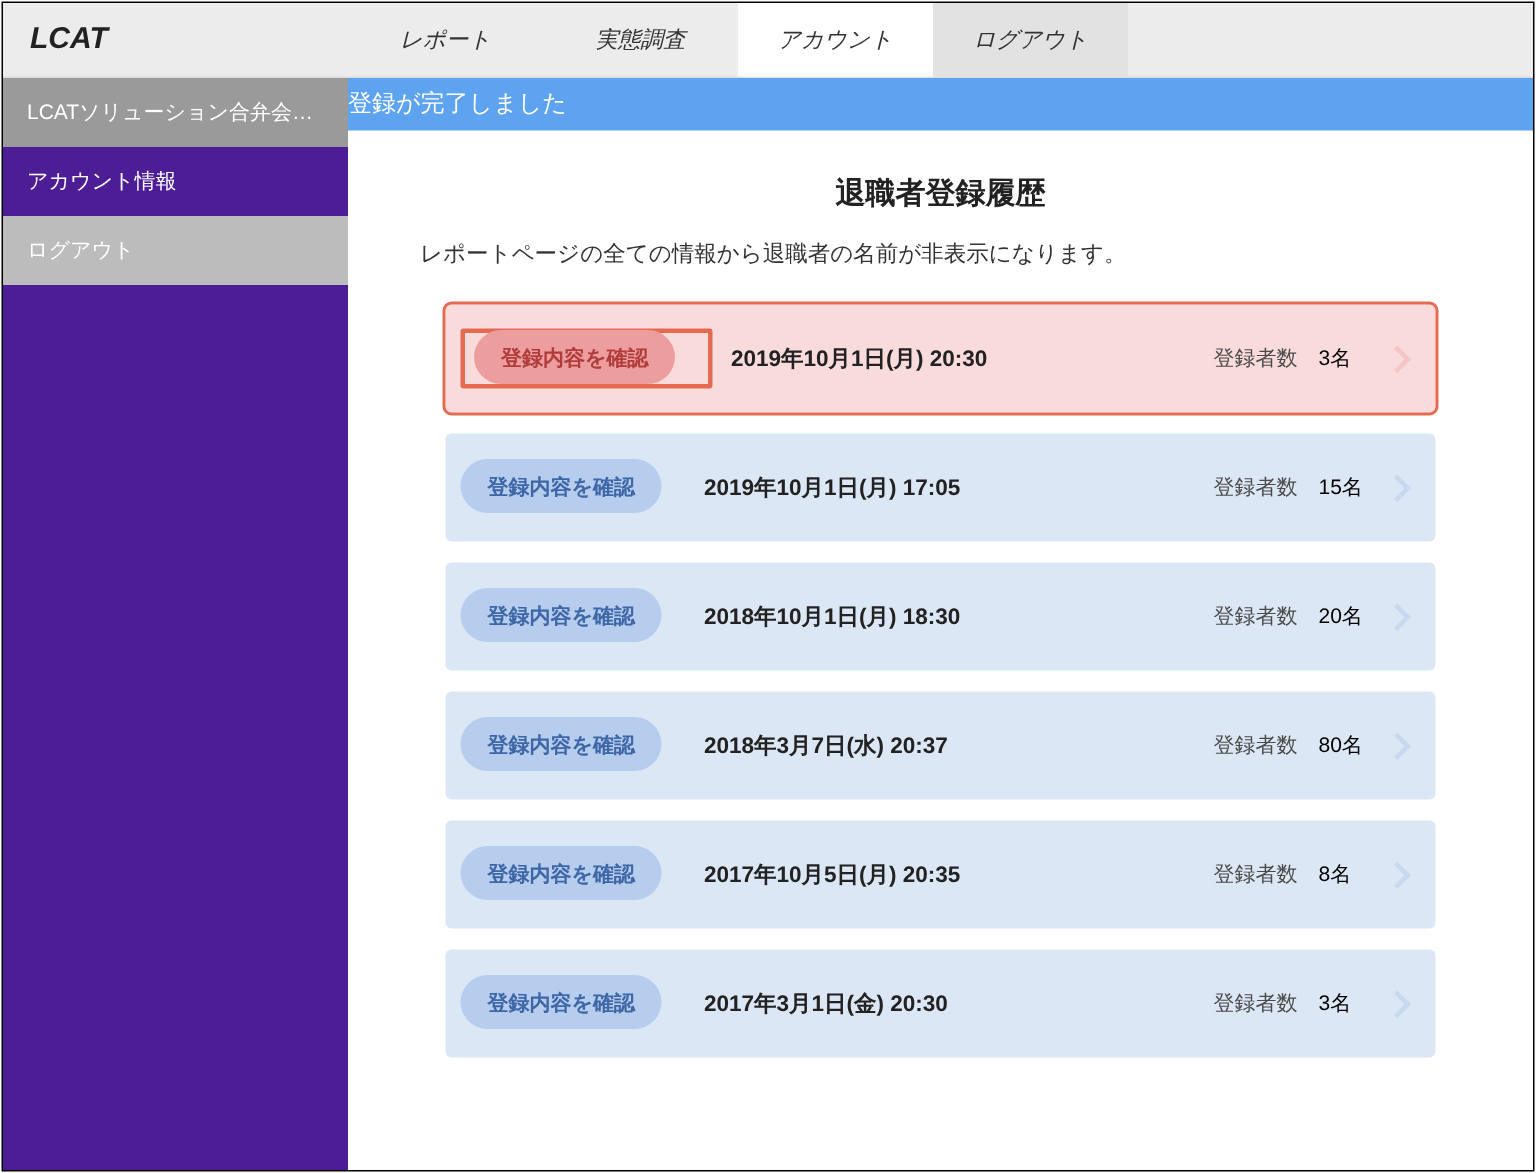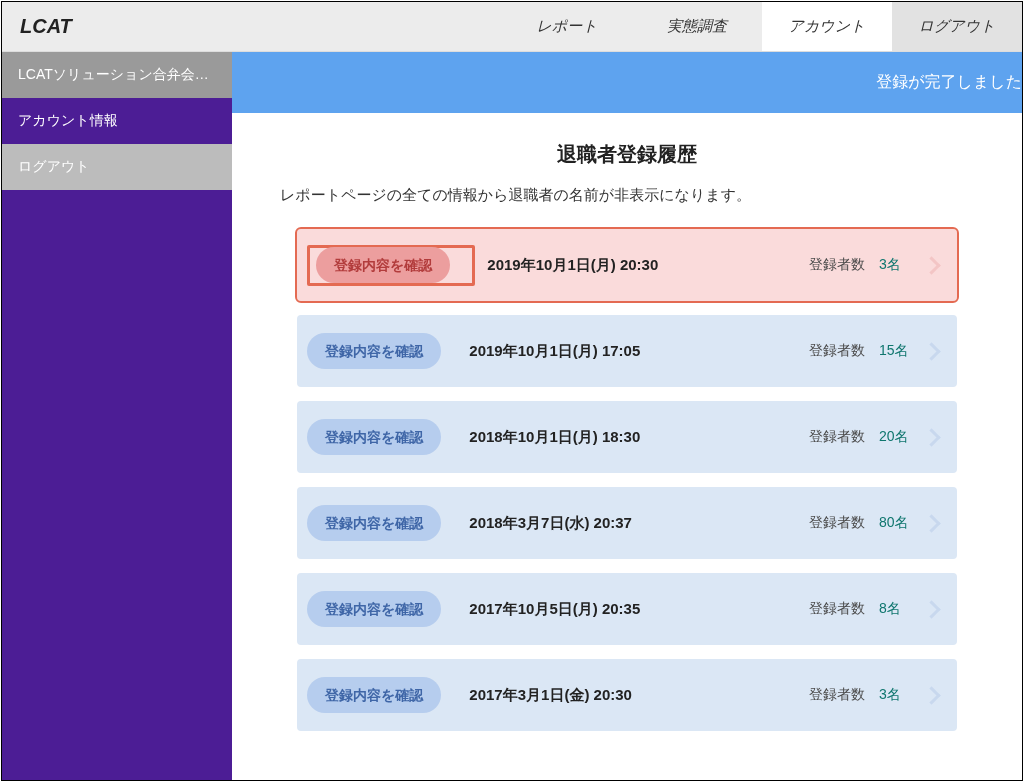--- a/index.html
+++ b/index.html
@@ -30,21 +30,20 @@
   .logo {
     font-weight: 700;
     font-size: 20px;
     padding-left: 18px;
     flex: 0 0 230px;
     color: #222;
   }
   .topnav {
     flex: 1;
     display: flex;
-    justify-content: flex-end;
     height: 100%;
   }
   .topnav .tab {
     width: 130px;
     display: flex;
     align-items: center;
     justify-content: center;
     font-size: 15px;
     color: #333;
     cursor: pointer;
@@ -78,22 +77,22 @@
   }
 
   .main {
     flex: 1;
     background: #fff;
     position: relative;
   }
   .banner {
     background: #5ea3ef;
     color: #fff;
-    text-align: right;
-    padding: 20px 0;
+    text-align: left;
+    padding: 7px 0;
     font-size: 16px;
   }
   .page-title {
     text-align: center;
     font-size: 20px;
     font-weight: 700;
     color: #222;
     margin: 28px 0 18px;
   }
   .subtitle {
@@ -152,21 +151,21 @@
     color: #222;
     flex: 1;
   }
   .count-label {
     font-size: 14px;
     color: #4a4a4a;
     margin-right: 14px;
   }
   .count-value {
     font-size: 14px;
-    color: #0f766e;
+    color: #000000;
     width: 46px;
   }
   .chev {
     width: 18px;
     height: 18px;
     position: relative;
   }
   .chev::before {
     content: "";
     position: absolute;

